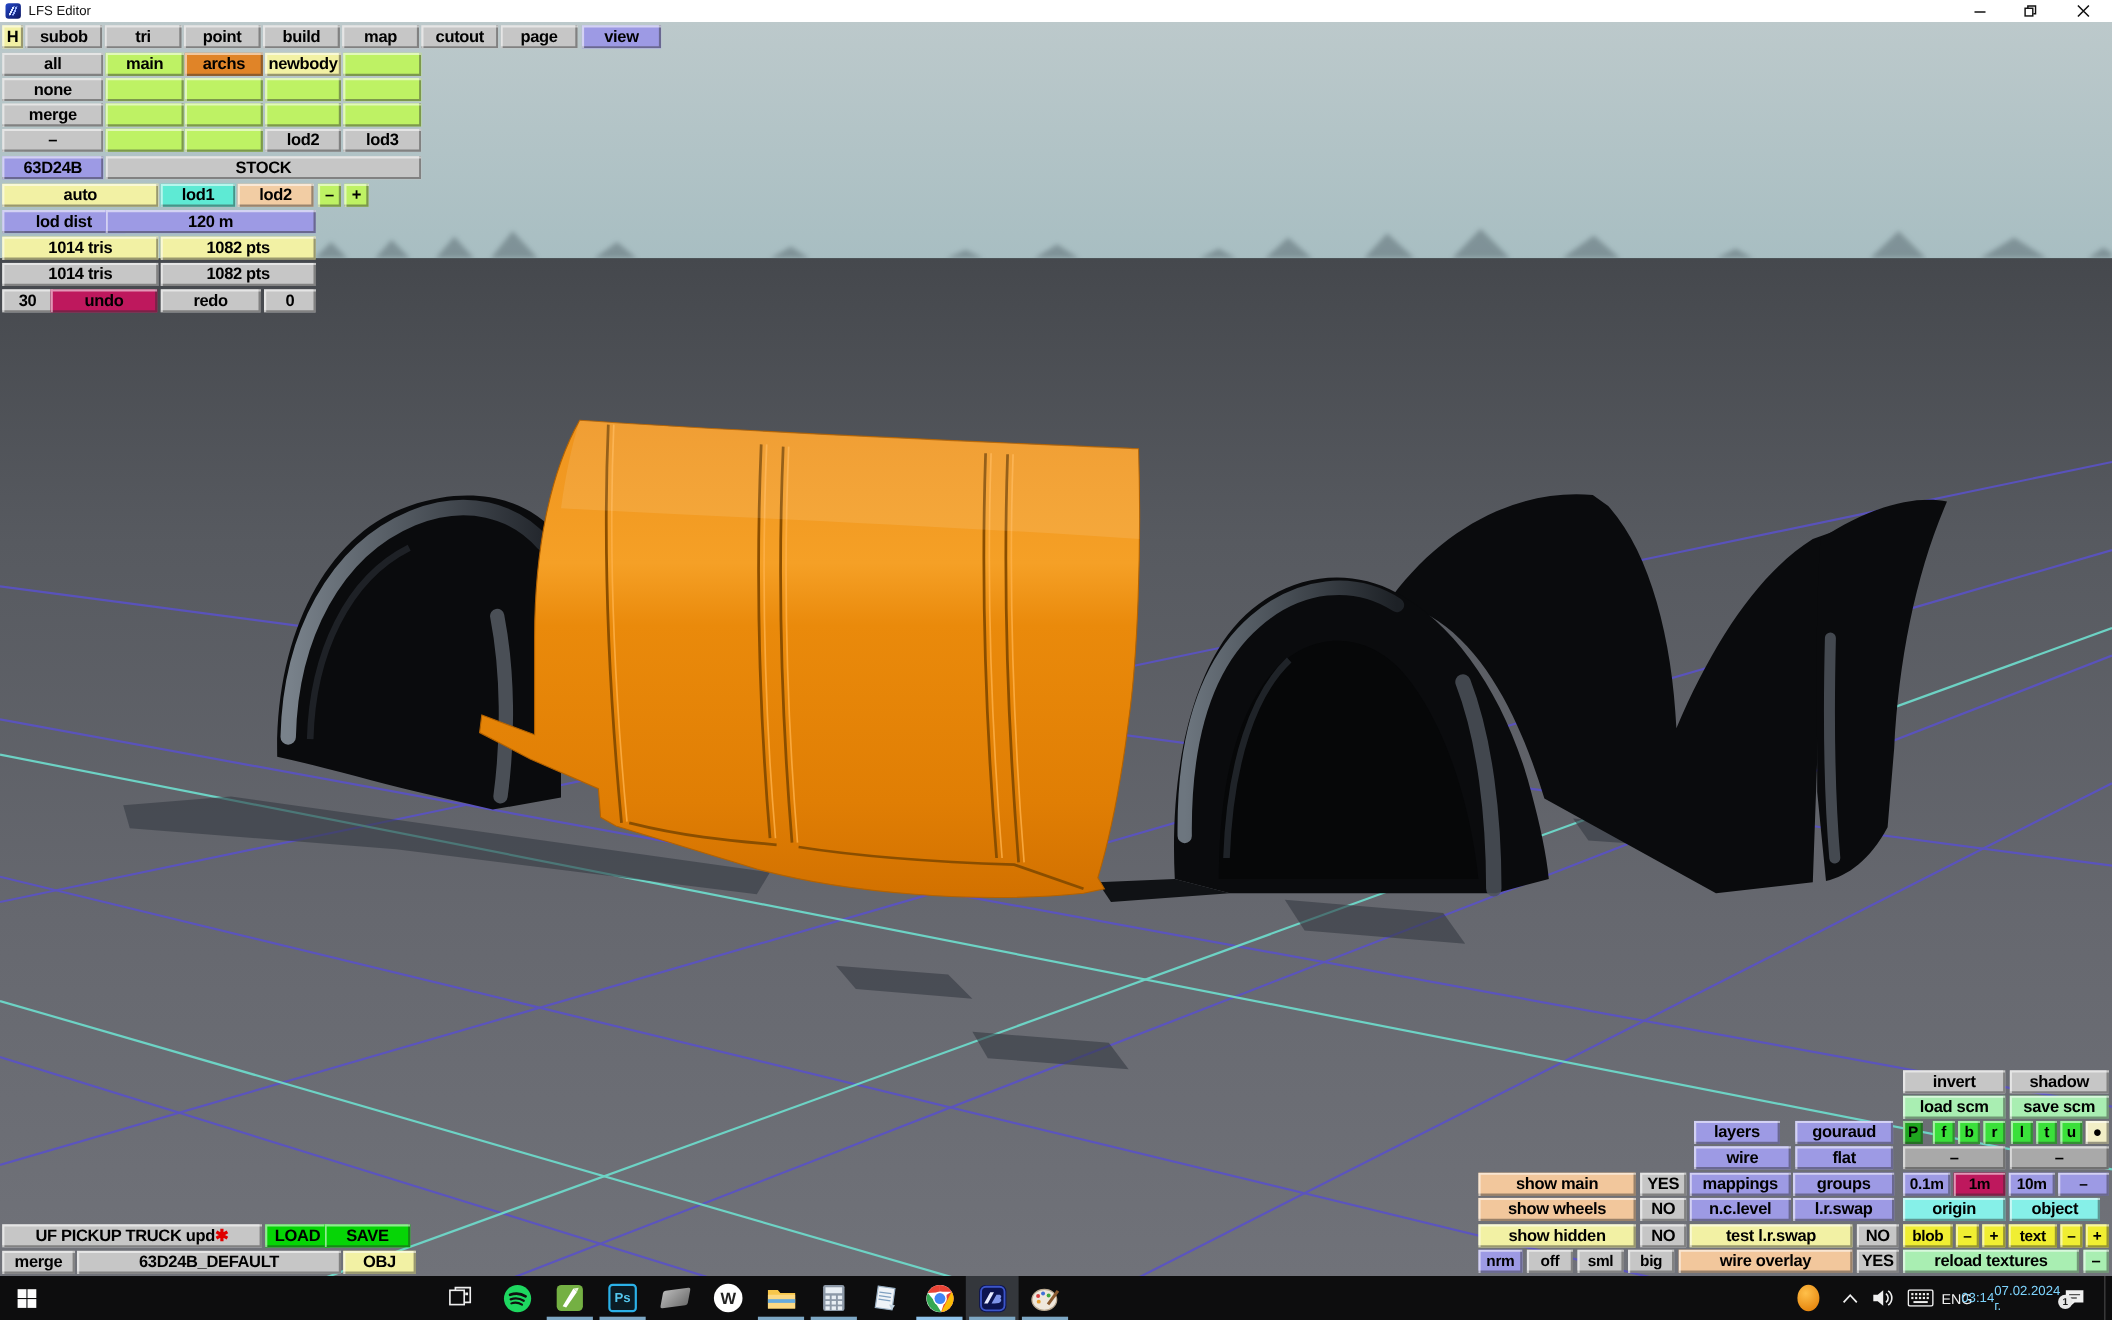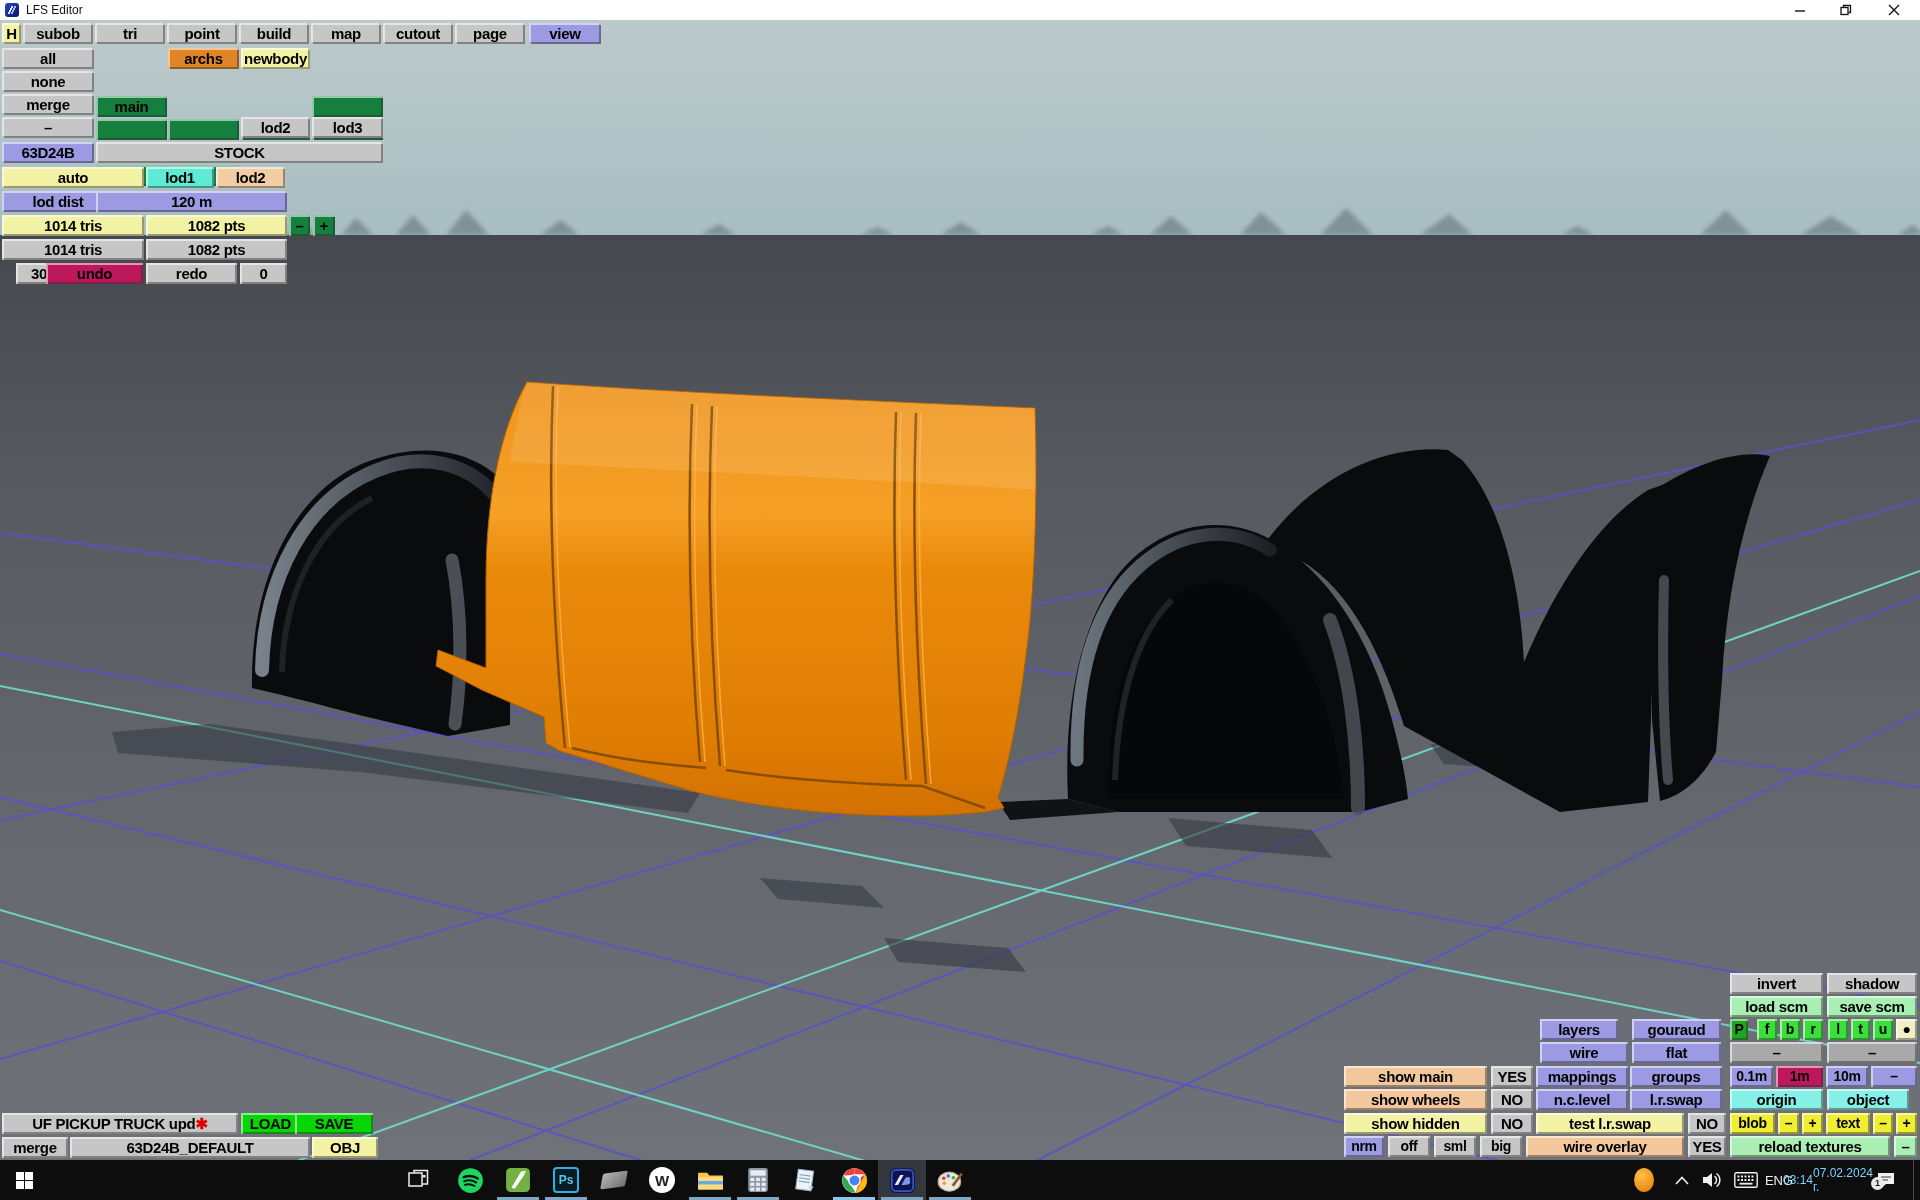--- a/index.html
+++ b/index.html
@@ -15,21 +15,21 @@
   #titlebar .ttl{position:absolute;left:26px;top:3px;font-size:12px;color:#111;}
   .wbtn{position:absolute;top:0;width:44px;height:20px;display:flex;align-items:center;justify-content:center;}
   .wbtn svg{display:block}
 
   
   .b{position:absolute;height:21px;box-sizing:border-box;font-size:15px;font-weight:700;
      line-height:21px;text-align:center;color:#000;letter-spacing:-0.3px;white-space:nowrap;overflow:hidden;
      box-shadow:inset 2px 2px 0 rgba(255,255,255,.55), inset -2px -2px 0 rgba(45,45,45,.45);}
   .g  {background:#c6c6c6;}
   .gm {background:#a9a9a9;}
-  .g2 {background:#15803d;margin-top:48px;}
+  .g2 {background:#bef264;}
   .y  {background:#f2f1a4;}
   .p  {background:#9d9ae4;}
   .p2 {background:#be185d;}
   .o  {background:#e08428;}
   .t1 {background:#5eead4;}
   .t2 {background:#f2cda4;}
   .pe {background:#f2c79c;}
   .gr {background:#06d506;}
   .lg {background:#a9eeb2;}
   .cy {background:#86f0e8;}
@@ -264,21 +264,21 @@
 
   <div class="b p" style="left:2px;top:191px;width:112px">lod dist</div>
   <div class="b p" style="left:96px;top:191px;width:191px">120 m</div>
 
   <div class="b y" style="left:2px;top:215px;width:142px">1014 tris</div>
   <div class="b y" style="left:146px;top:215px;width:141px">1082 pts</div>
 
   <div class="b g" style="left:2px;top:239px;width:142px">1014 tris</div>
   <div class="b g" style="left:146px;top:239px;width:141px">1082 pts</div>
 
-  <div class="b g" style="left:16px;top:263px;width:46px">30</div>
+  <div class="b g" style="left:2px;top:263px;width:46px">30</div>
   <div class="b p2" style="left:46px;top:263px;width:97px">undo</div>
   <div class="b g" style="left:146px;top:263px;width:91px">redo</div>
   <div class="b g" style="left:240px;top:263px;width:47px">0</div>
 
   <div class="b g" style="left:2px;top:1113px;width:236px">
     <span>UF PICKUP TRUCK upd</span><span class="star">✱</span>
   </div>
   <div class="b gr" style="left:241px;top:1113px;width:59px">LOAD</div>
   <div class="b gr" style="left:295px;top:1113px;width:78px">SAVE</div>
   <div class="b g" style="left:2px;top:1137px;width:66px">merge</div>

